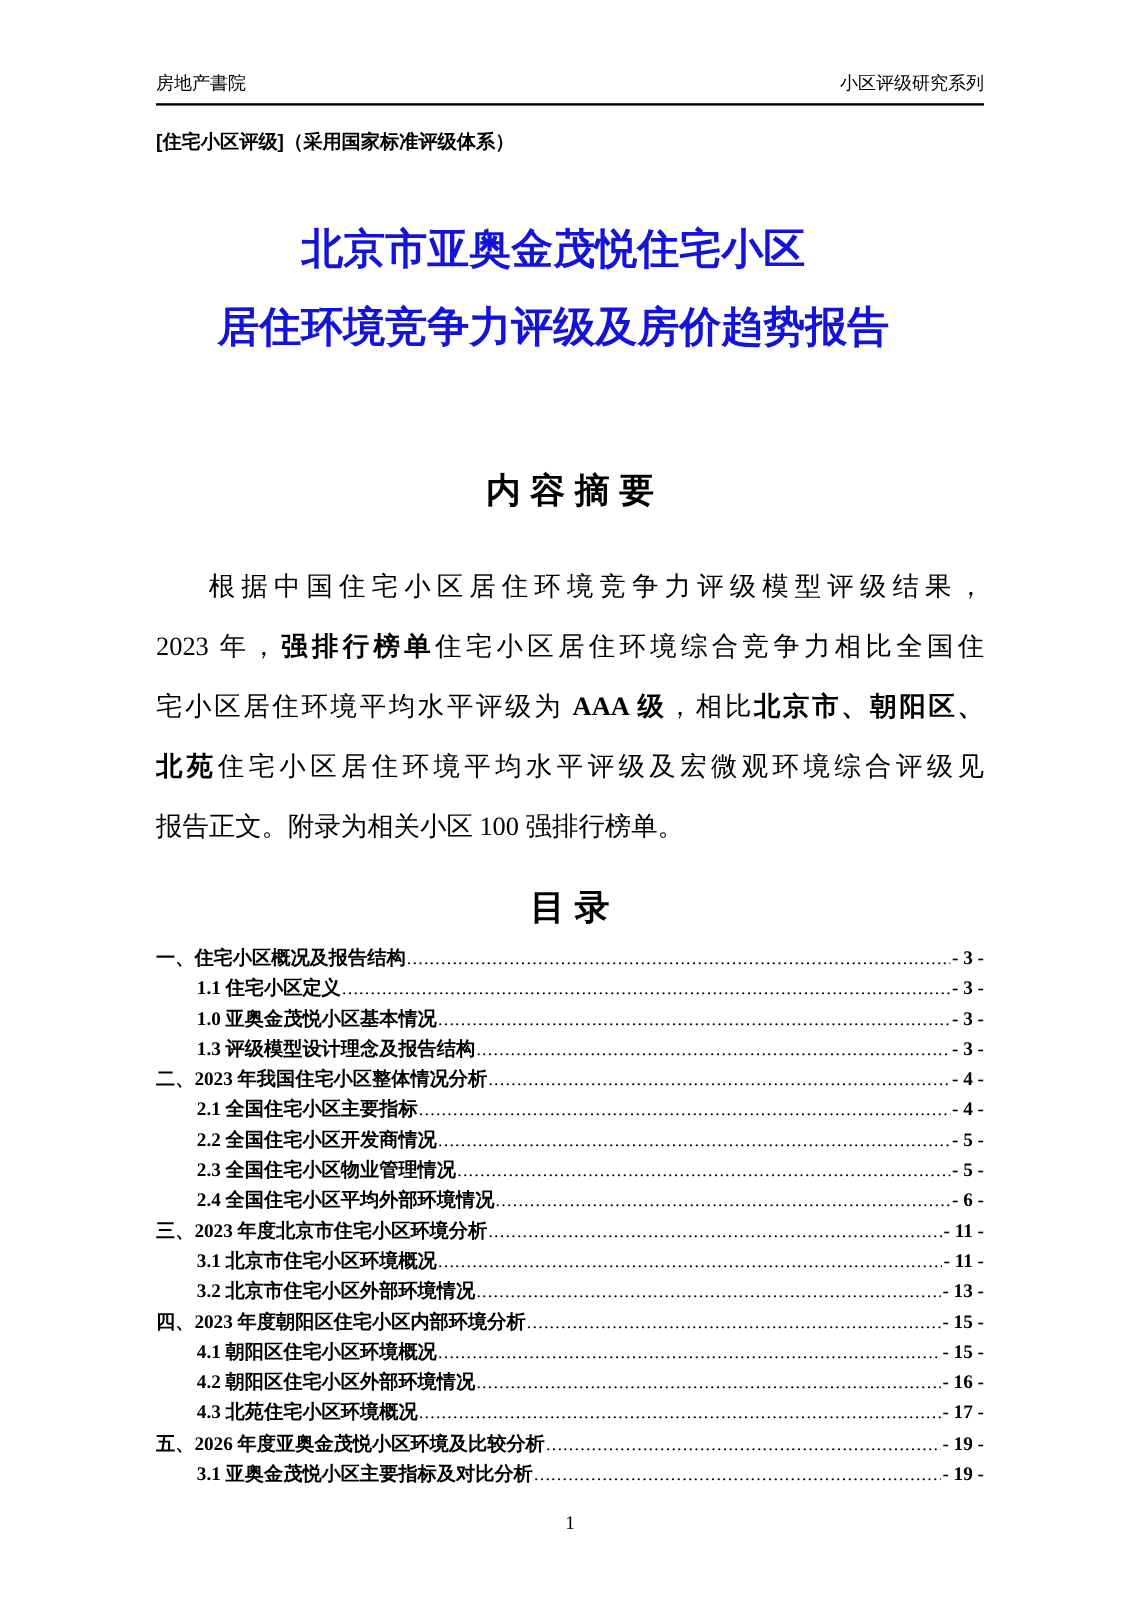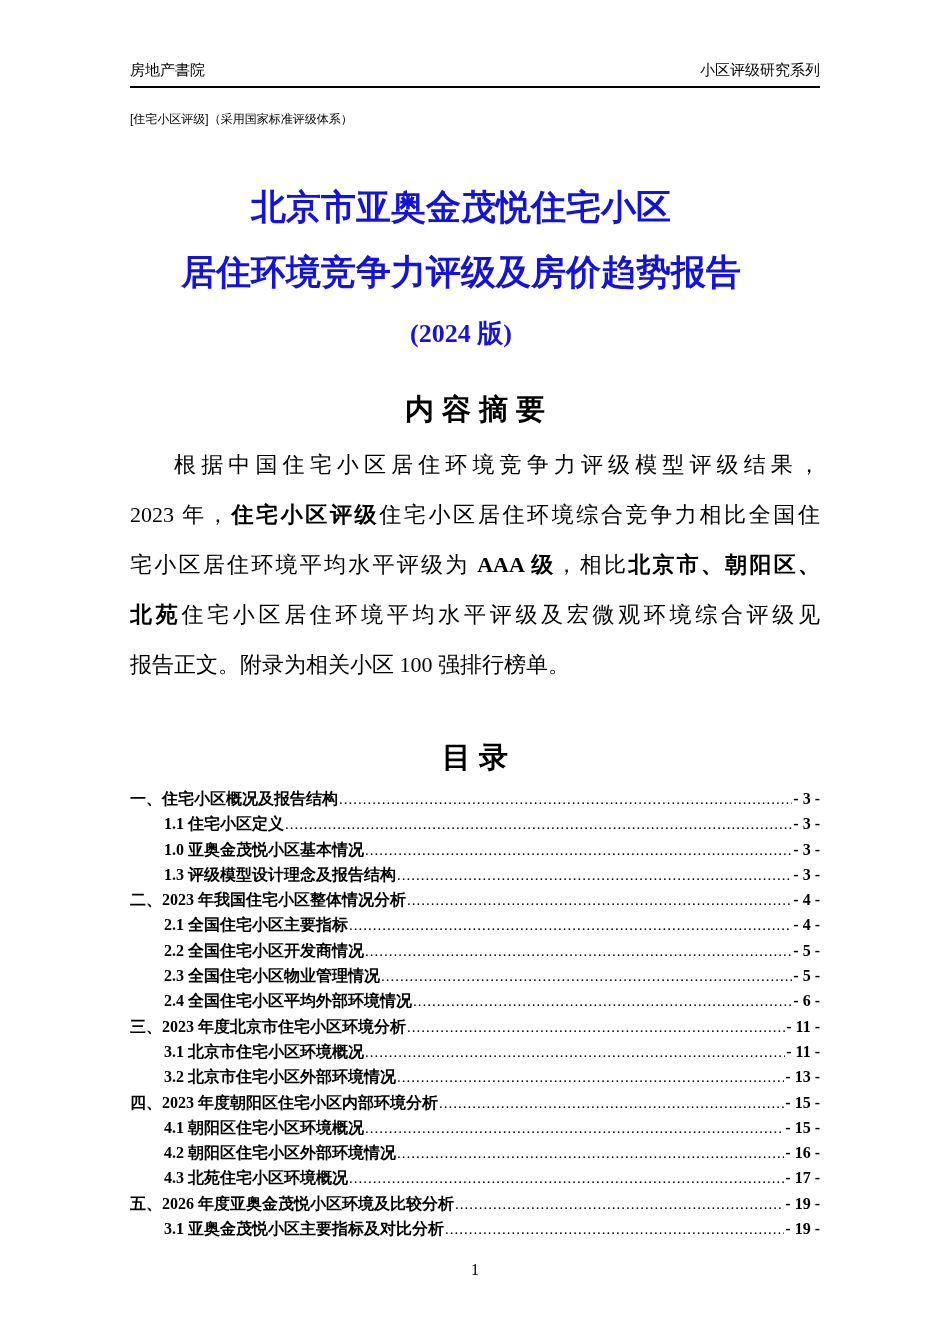--- a/index.html
+++ b/index.html
@@ -18,40 +18,40 @@
     display: flex; justify-content: space-between; align-items: center;
     font-family: "Liberation Sans", sans-serif;
     font-size: 15px; line-height: 20px;
     padding-bottom: 6px;
     border-bottom: 2px solid #000;
   }
   
   .classification {
     position: absolute; left: 130px; top: 106px;
     font-family: "Liberation Sans", sans-serif;
-    font-weight: normal; font-size: 12px; line-height: 26px;
+    font-weight: bold; font-size: 16px; line-height: 26px;
   }
   
   .title-line-1, .title-line-2, .edition-line {
     position: absolute; left: 116px; width: 690px;
     text-align: center; font-weight: bold;
   }
   .title-line-1 { top: 186px; font-size: 35px; line-height: 44px; }
   .title-line-2 { top: 251px; font-size: 35px; line-height: 44px; }
   .edition-line { top: 317px; font-size: 26px; line-height: 34px; }
   
   .summary-heading, .toc-heading {
     position: absolute; left: 130px; width: 690px;
     text-align: center;
     font-family: "Liberation Sans", sans-serif;
     font-weight: bold; font-size: 29px; line-height: 36px;
   }
   .summary-heading { top: 391px; }
   .summary-body {
-    position: absolute; left: 130px; width: 690px; top: 440px;
+    position: absolute; left: 130px; width: 690px; top: 464px;
     font-size: 22px;
   }
   .pline { height: 50px; line-height: 50px; white-space: nowrap; }
   .pline.justify { text-align: justify; text-align-last: justify; white-space: normal; overflow: hidden; }
   .pline.indent { text-indent: 44px; }
   .pline b { font-weight: bold; }
   
   .toc-heading { top: 739px; }
   .toc-list { position: absolute; left: 130px; width: 690px; top: 786px; }
   .toc-row {
@@ -84,27 +84,26 @@
 
   <div class="running-header">
     <span>房地产書院</span>
     <span>小区评级研究系列</span>
   </div>
 
   <div class="classification">[住宅小区评级]（采用国家标准评级体系）</div>
 
   <div class="title-line-1 accent" style="color: rgb(20, 20, 216);">北京市亚奥金茂悦住宅小区</div>
   <div class="title-line-2 accent" style="color: rgb(20, 20, 216);">居住环境竞争力评级及房价趋势报告</div>
-  <div class="edition-line accent" style="color: rgb(20, 20, 216);">(2024 版)</div>
 
   <div class="summary-heading">内 容 摘 要</div>
 
   <div class="summary-body">
       <div class="pline justify indent"><span>根据中国住宅小区居住环境竞争力评级模型评级结果，</span></div>
-      <div class="pline justify"><span>2023 年，</span><b>住宅小区评级</b><span>住宅小区居住环境综合竞争力相比全国住</span></div>
+      <div class="pline justify"><span>2023 年，</span><b>强排行榜单</b><span>住宅小区居住环境综合竞争力相比全国住</span></div>
       <div class="pline justify"><span>宅小区居住环境平均水平评级为 </span><b>AAA 级</b><span>，相比</span><b>北京市、朝阳区、</b></div>
       <div class="pline justify"><b>北苑</b><span>住宅小区居住环境平均水平评级及宏微观环境综合评级见</span></div>
       <div class="pline"><span>报告正文。附录为相关小区 100 强排行榜单。</span></div>
     </div>
 
   <div class="toc-heading">目 录</div>
 
   <div class="toc-list">
       <div class="toc-row">
         <span class="toc-label">一、住宅小区概况及报告结构</span>

